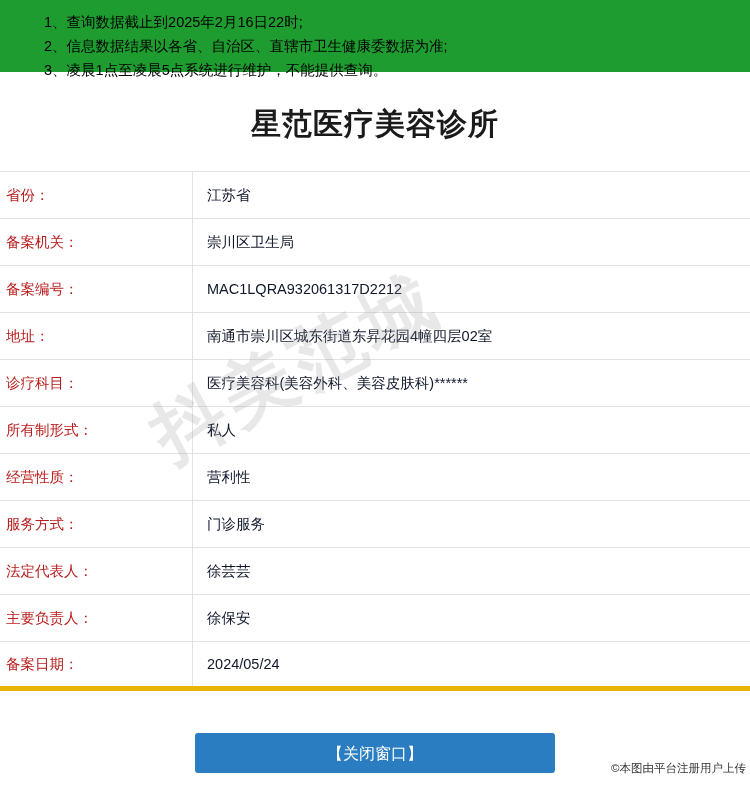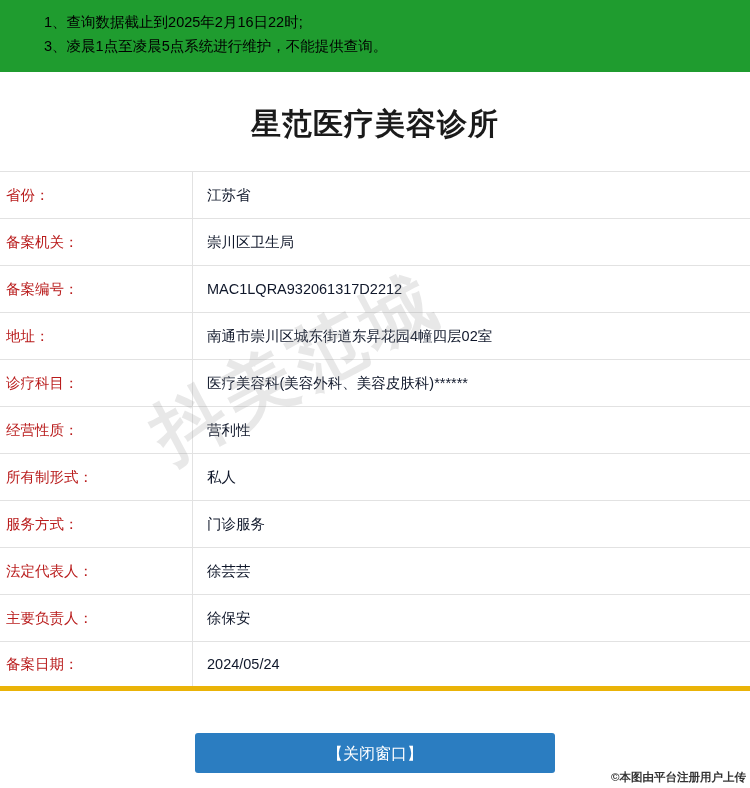--- a/index.html
+++ b/index.html
@@ -113,35 +113,38 @@
     font-size: 72px;
     font-weight: bold;
     color: rgba(150,150,150,0.22);
     transform: rotate(-28deg);
     white-space: nowrap;
     letter-spacing: 6px;
   }
   .corner-mark {
     position: absolute;
     right: 4px;
-    bottom: 3px;
+    bottom: 12px;
     font-size: 11.5px;
     color: #333333;
-    font-weight: bold;
+    font-weight: normal;
     white-space: nowrap;
   }
 </style>
 </head>
 <body>
 
 <div class="notice">
   <div class="notice-line">
     <span>1、查询数据截止到2025年2月16日22时;</span>
   </div>
   <div class="notice-line">
+    <span>2、信息数据结果以各省、自治区、直辖市卫生健康委数据为准;</span>
+  </div>
+  <div class="notice-line">
     <span>3、凌晨1点至凌晨5点系统进行维护，不能提供查询。</span>
   </div>
 </div>
 
 <div class="title-wrap">
   <div class="title">星范医疗美容诊所</div>
 </div>
 
 <table class="info-table">
   <tbody>
@@ -159,28 +162,28 @@
     </tr>
     <tr>
       <td class="label">地址：</td>
       <td class="value">南通市崇川区城东街道东昇花园4幢四层02室</td>
     </tr>
     <tr>
       <td class="label">诊疗科目：</td>
       <td class="value">医疗美容科(美容外科、美容皮肤科)******</td>
     </tr>
     <tr>
+      <td class="label">所有制形式：</td>
+      <td class="value">私人</td>
+    </tr>
+    <tr>
       <td class="label">经营性质：</td>
       <td class="value">营利性</td>
     </tr>
     <tr>
-      <td class="label">所有制形式：</td>
-      <td class="value">私人</td>
-    </tr>
-    <tr>
       <td class="label">服务方式：</td>
       <td class="value">门诊服务</td>
     </tr>
     <tr>
       <td class="label">法定代表人：</td>
       <td class="value">徐芸芸</td>
     </tr>
     <tr>
       <td class="label">主要负责人：</td>
       <td class="value">徐保安</td>

